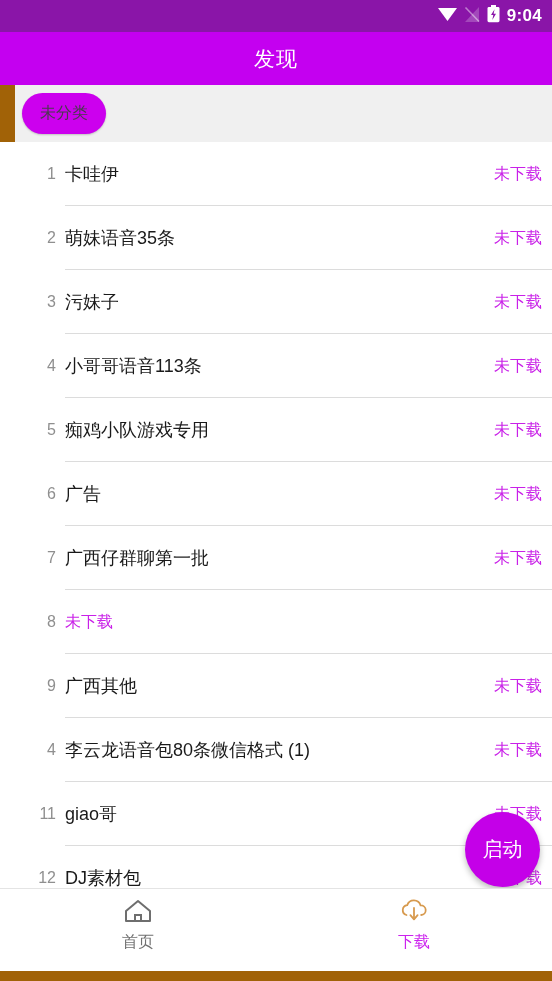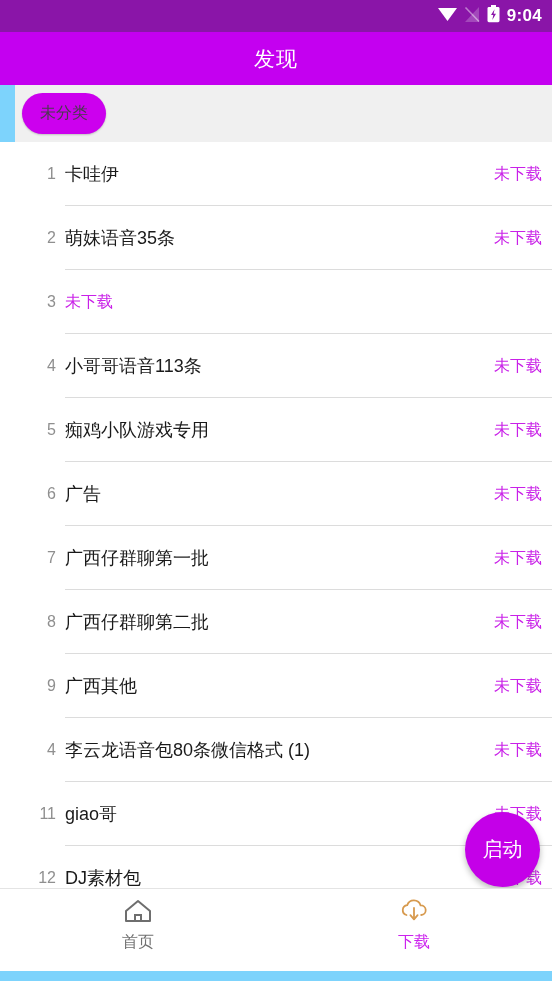--- a/index.html
+++ b/index.html
@@ -5,21 +5,21 @@
   * { margin:0; padding:0; box-sizing:border-box; }
   html, body {
     width:552px; height:981px;
     font-family:"Liberation Sans","DejaVu Sans",sans-serif;
     background:#ffffff;
     overflow:hidden;
   }
   #app {
     position:relative;
     width:552px; height:981px;
-    background:#7dd3fc;
+    background:#a16207;
   }
 
   
   .statusbar {
     position:absolute; top:0; left:0;
     width:552px; height:32px;
     background:#8a15a8;
     display:flex; align-items:center; justify-content:flex-end;
     padding-right:10px;
     gap:7px;
@@ -190,20 +190,21 @@
         <div class="row-divider"></div>
       </div>
       <div class="row">
         <div class="row-index">2</div>
         <div class="row-title">萌妹语音35条</div>
         <div class="row-status">未下载</div>
         <div class="row-divider"></div>
       </div>
       <div class="row">
         <div class="row-index">3</div>
+        <div class="row-title">污妹子</div>
         <div class="row-status">未下载</div>
         <div class="row-divider"></div>
       </div>
       <div class="row">
         <div class="row-index">4</div>
         <div class="row-title">小哥哥语音113条</div>
         <div class="row-status">未下载</div>
         <div class="row-divider"></div>
       </div>
       <div class="row">
@@ -219,21 +220,20 @@
         <div class="row-divider"></div>
       </div>
       <div class="row">
         <div class="row-index">7</div>
         <div class="row-title">广西仔群聊第一批</div>
         <div class="row-status">未下载</div>
         <div class="row-divider"></div>
       </div>
       <div class="row">
         <div class="row-index">8</div>
-        <div class="row-title">广西仔群聊第二批</div>
         <div class="row-status">未下载</div>
         <div class="row-divider"></div>
       </div>
       <div class="row">
         <div class="row-index">9</div>
         <div class="row-title">广西其他</div>
         <div class="row-status">未下载</div>
         <div class="row-divider"></div>
       </div>
       <div class="row">

